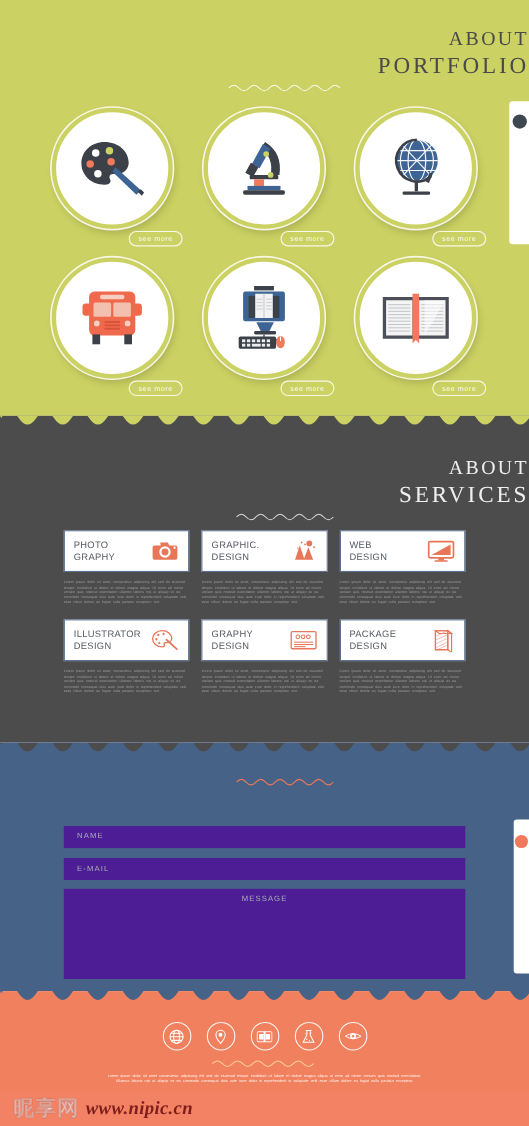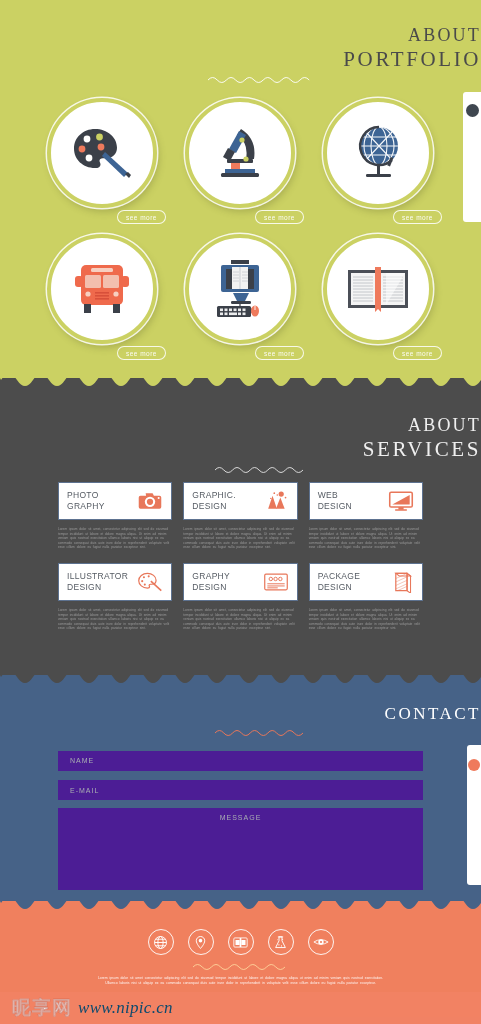--- a/index.html
+++ b/index.html
@@ -128,22 +128,22 @@
     position: absolute; left: 0; top: 992px; width: 481px; height: 32px;
     background: rgba(241,130,100,.94);
     display: flex; align-items: center; padding-left: 12px; z-index: 20;
   }
   .wm-cn {
     font-family: "DejaVu Sans", sans-serif; font-size: 19px; font-weight: bold;
     color: #fff; letter-spacing: 1px;
     -webkit-text-stroke: .5px rgba(180,70,50,.5);
   }
   .wm-url {
-    font-family: "Liberation Serif", serif; font-style: italic; font-weight: normal;
-    font-size: 17px; color: #0c4a6e; margin-left: 6px; letter-spacing: .3px;
+    font-family: "Liberation Serif", serif; font-style: italic; font-weight: bold;
+    font-size: 17px; color: #7f1d1d; margin-left: 6px; letter-spacing: .3px;
   }
   .wm-id {
     margin-left: 22px; background: rgba(255,255,255,.18);
     color: #fff; font-size: 10.5px; padding: 5px 8px; letter-spacing: .1px;
     font-family: "Liberation Sans", sans-serif;
   }
 </style>
 </head>
 <body>
 
@@ -437,21 +437,20 @@
       </div>
     </div>
   </section>
 
   <section class="contact">
     <svg class="scallop" style="top:0" width="481" height="14" viewBox="0 0 481 14" preserveAspectRatio="none">
       <path d="M0 0 H481 V2 q-8 12 -16 0 t-16 0 t-16 0 t-16 0 t-16 0 t-16 0 t-16 0 t-16 0 t-16 0 t-16 0 t-16 0 t-16 0 t-16 0 t-16 0 t-16 0 t-16 0 t-16 0 t-16 0 t-16 0 t-16 0 t-16 0 t-16 0 t-16 0 t-16 0 t-16 0 t-16 0 t-16 0 t-16 0 t-16 0 t-16 0 Z" fill="#4c4c4c"></path>
     </svg>
 
     <div class="sec-title">
-      <span class="l1">CONTACT</span>
       <svg class="wave" width="96" height="9" viewBox="0 0 96 9">
         <path d="M2 5 q4.4 -5 8.8 0 t8.8 0 t8.8 0 t8.8 0 t8.8 0 t8.8 0 t8.8 0 t8.8 0 t8.8 0 t8.8 0" fill="none" stroke="#e8775a" stroke-width="1"></path>
       </svg>
     </div>
 
     <div class="form">
       <input class="field" type="text" placeholder="NAME" style="">
       <input class="field" type="text" placeholder="E-MAIL" style="">
       <textarea class="field msg" placeholder="MESSAGE" style=""></textarea>
     </div>

